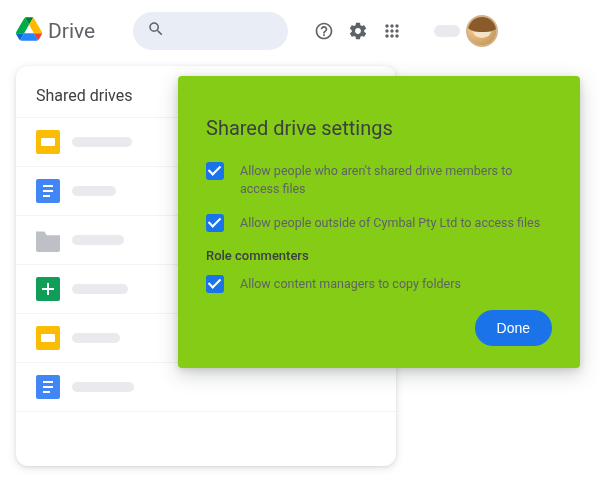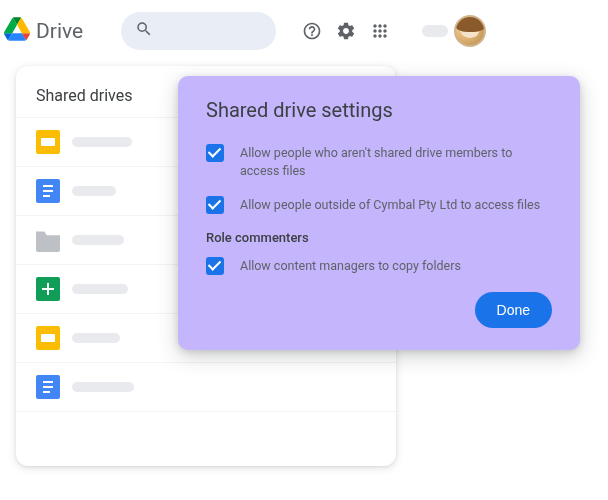--- a/index.html
+++ b/index.html
@@ -9,21 +9,21 @@
       width: 608px;
       height: 500px;
       position: relative;
       overflow: hidden;
     }
     
     
     .topbar {
       display: flex;
       align-items: center;
-      padding: 12px 4px;
+      padding: 12px 16px;
       gap: 14px;
       text-align: center;
     }
     .drive-logo {
       display: flex;
       align-items: center;
       gap: 6px;
       cursor: pointer;
     }
     .drive-logo-text {
@@ -137,24 +137,24 @@
       background:#e8eaed;
       border-radius:5px;
     }
     
     
     .dialog {
       position: absolute;
       left: 178px;
       top: 76px;
       width: 402px;
-      background: #c4b5fd;
-      border-radius: 10px;
+      background: #84cc16;
+      border-radius: 4px;
       box-shadow: 0 6px 20px rgba(60,64,67,.25), 0 2px 6px rgba(60,64,67,.15);
-      padding: 22px 28px 22px;
+      padding: 40px 28px 22px;
     }
     .dialog-title {
       font-size: 20px;
       color: #3c4043;
       font-weight: 400;
       margin-bottom: 22px;
     }
     .section-head {
       font-size: 13px;
       color: #3c4043;

